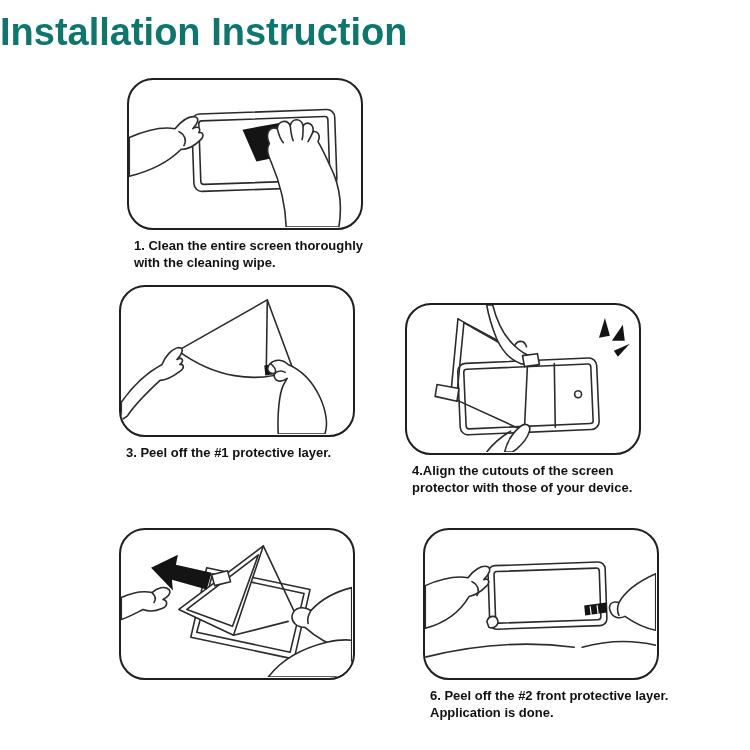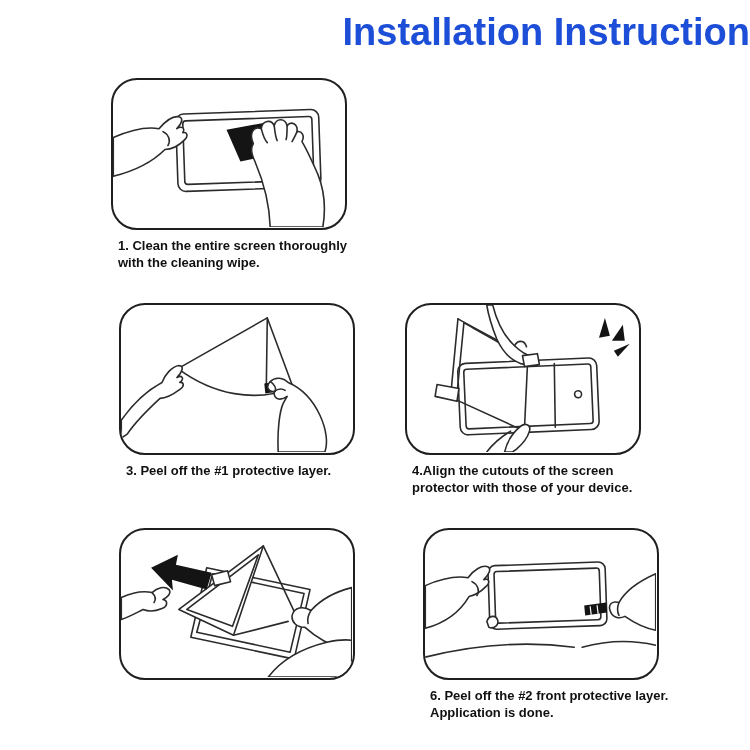--- a/index.html
+++ b/index.html
@@ -1,22 +1,22 @@
 <!DOCTYPE html>
 <html><head>
 <meta charset="utf-8">
 <style>
   html,body{margin:0;padding:0;background:#ffffff;}
   .sheet{position:relative;width:750px;height:750px;background:#fff;
          font-family:"Liberation Sans",sans-serif;overflow:hidden;}
-  .title{position:absolute;top:11px;left:0;width:100%;text-align:right;
-         font-size:38px;font-weight:bold;color:#1d4ed8;}
+  .title{position:absolute;top:11px;left:0;width:100%;text-align:left;
+         font-size:38px;font-weight:bold;color:#0f766e;}
   .cell{position:absolute;width:236px;}
-  .c1{left:111px;top:78px}.c2{left:409px;top:78px}
-  .c3{left:119px;top:303px}.c4{left:405px;top:303px}
+  .c1{left:127px;top:78px}.c2{left:409px;top:78px}
+  .c3{left:119px;top:285px}.c4{left:405px;top:303px}
   .c5{left:119px;top:528px}.c6{left:423px;top:528px}
   .panel{box-sizing:border-box;width:236px;height:152px;border:2.4px solid #1f1f1f;
          border-radius:26px;background:#fff;overflow:hidden;}
   .panel svg{display:block;}
   .caption{margin:7px 0 0 7px;width:300px;font-size:13px;font-weight:bold;
            line-height:17px;color:#111;white-space:pre-line;}
   .ink{stroke:#2b2b2b;stroke-width:1.6;fill:none;stroke-linecap:round;stroke-linejoin:round;}
   .fillw{fill:#ffffff;}
   .fillb{fill:#141414;stroke:none;}
 </style>

